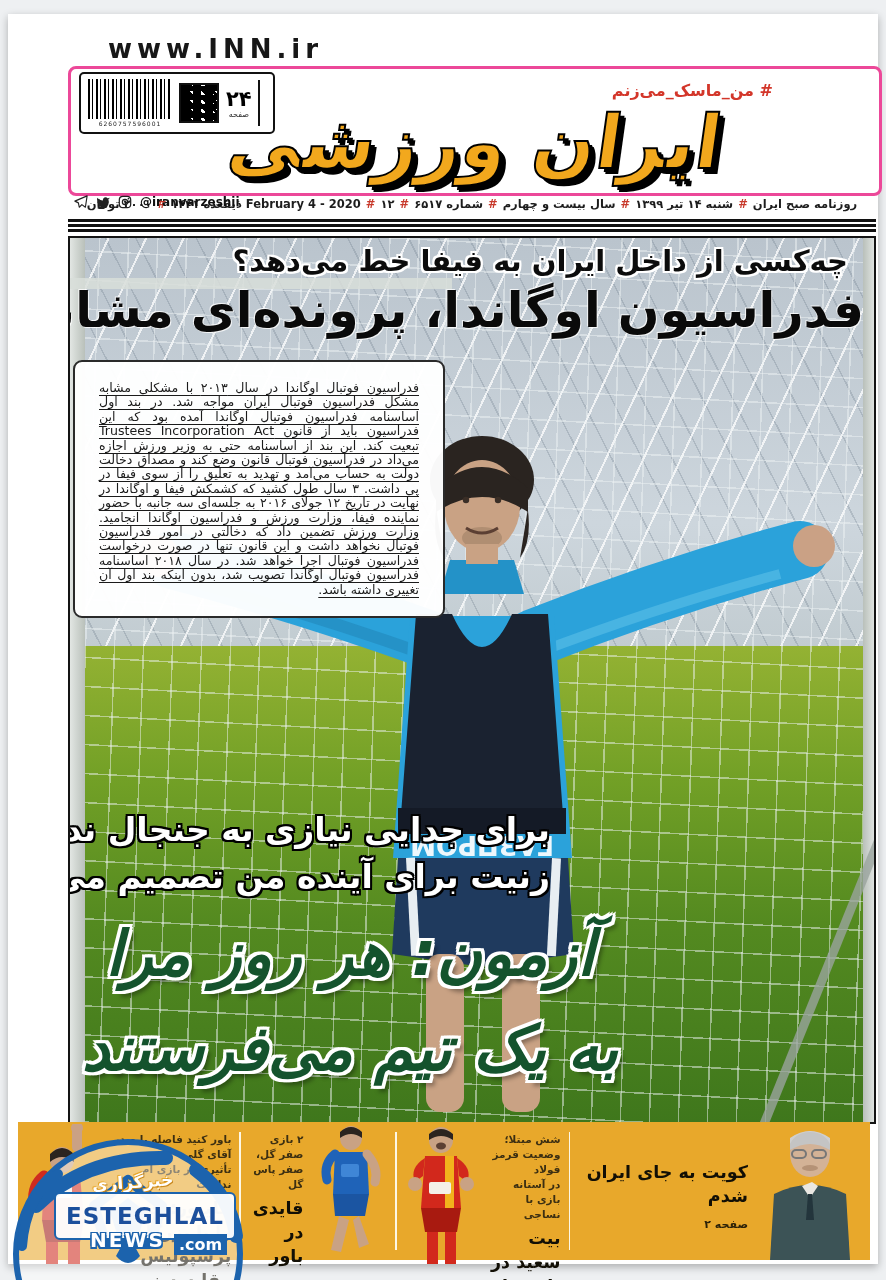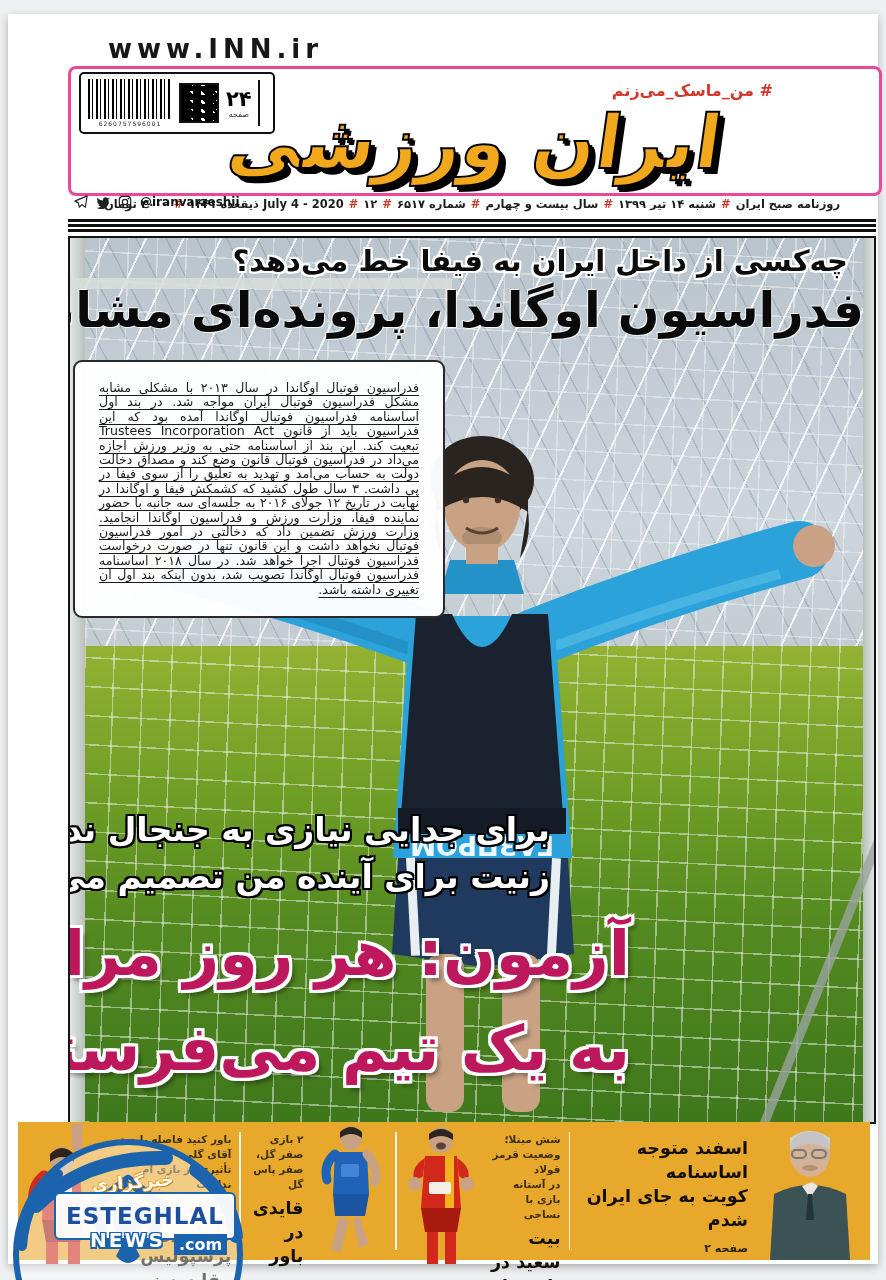--- a/index.html
+++ b/index.html
@@ -61,23 +61,23 @@
     text-shadow:-2px -2px 0 #fff,2px -2px 0 #fff,-2px 2px 0 #fff,2px 2px 0 #fff,0 -2px 0 #fff,0 2px 0 #fff,-2px 0 0 #fff,2px 0 0 #fff;}
   .mainhead{position:absolute;right:10px;top:44px;direction:rtl;font-size:49px;font-weight:900;color:#0a0a0a;white-space:nowrap;
     text-shadow:-1px -1px 0 rgba(255,255,255,.8),1px 1px 0 rgba(255,255,255,.8);}
   .articlebox{position:absolute;left:3px;top:122px;width:372px;box-sizing:border-box;background:rgba(255,255,255,.97);
     border:2px solid #2a2a2a;border-radius:9px;padding:7px 12px;}
   .articlebox p{margin:12px;direction:rtl;text-align:justify;font-size:12.6px;line-height:14.4px;color:#1b1b1b;
     text-decoration:underline;text-underline-offset:2.5px;text-decoration-thickness:.8px;}
   .quote{position:absolute;left:6px;top:568px;width:474px;text-align:center;direction:rtl;font-size:33px;
     font-weight:900;color:#fff;line-height:47px;white-space:nowrap;
     text-shadow:-2px -2px 0 #000,2px -2px 0 #000,-2px 2px 0 #000,2px 2px 0 #000,0 -2px 0 #000,0 2px 0 #000,-2px 0 0 #000,2px 0 0 #000;}
-  .bluehead{position:absolute;left:0px;top:668px;width:560px;text-align:right;direction:rtl;font-weight:900;
-    color:#be185d;font-size:62px;line-height:95px;white-space:nowrap;
-    text-shadow:-3px -3px 0 #fff,3px -3px 0 #fff,-3px 3px 0 #fff,3px 3px 0 #fff,0 -3px 0 #fff,0 3px 0 #fff,-3px 0 0 #fff,3px 0 0 #fff,5px 6px 4px rgba(0,0,0,.35);}
+  .bluehead{position:absolute;left:0px;top:668px;width:560px;text-align:center;direction:rtl;font-weight:900;
+    color:#14532d;font-size:62px;line-height:95px;white-space:nowrap;
+    text-shadow:-3px -3px 0 #fff,3px -3px 0 #fff,-3px 3px 0 #fff,3px 3px 0 #fff,0 -3px 0 #fff,0 3px 0 #fff,-3px 0 0 #fff,3px 0 0 #fff,5px 6px 4px rgba(0,0,0,.35);font-style:italic;}
   
   .strip{position:absolute;left:10px;top:1108px;width:852px;height:138px;background:#e8a82b;display:flex;direction:ltr;}
   .vdiv{width:2px;background:rgba(255,255,250,.9);margin:10px 0;}
   .fart{display:flex;direction:rtl;align-items:flex-start;box-sizing:border-box;padding:10px 8px 6px 4px;gap:6px;}
   .ftxt{display:flex;flex-direction:column;align-items:flex-start;}
   .fkick{font-size:10.5px;font-weight:bold;color:#3c2f12;line-height:15px;}
   .fhead{font-size:17.5px;font-weight:900;color:#120f05;line-height:24px;margin-top:4px;}
   .fpage{font-size:11px;font-weight:bold;color:#2c2208;margin-top:10px;}
   .fphoto{flex:0 0 auto;margin-top:-8px;}
   .a1{flex:1 1 auto;} .a2{width:190px;} .a3{width:171px;} .a4{width:246px;}
@@ -110,21 +110,21 @@
       <div class="pages">
         <div class="num">۲۴</div>
         <div class="word">صفحه</div>
       </div>
     </div>
     <div class="hashtag"># من_ماسک_می‌زنم</div>
     <div class="logo">ایران ورزشی</div>
   </div>
 
   <div class="dateline">
-      <span><span>روزنامه صبح ایران</span><span class="dl-hash">#</span><span>شنبه ۱۴ تیر ۱۳۹۹</span><span class="dl-hash">#</span><span>سال بیست و چهارم</span><span class="dl-hash">#</span><span>شماره ۶۵۱۷</span><span class="dl-hash">#</span><span>July 4 - 2020</span><span class="dl-hash">#</span><span>۱۲ ذیقعده ۱۴۴۱</span><span class="dl-hash">#</span><span>۲۰۰۰ تومان</span></span>
+      <span><span>روزنامه صبح ایران</span><span class="dl-hash">#</span><span>شنبه ۱۴ تیر ۱۳۹۹</span><span class="dl-hash">#</span><span>سال بیست و چهارم</span><span class="dl-hash">#</span><span>شماره ۶۵۱۷</span><span class="dl-hash">#</span><span>February 4 - 2020</span><span class="dl-hash">#</span><span>۱۲ ذیقعده ۱۴۴۱</span><span class="dl-hash">#</span><span>۲۰۰۰ تومان</span></span>
     </div>
   <div class="social">
     <span>
         <svg width="14" height="14" viewBox="0 0 16 16">
           <path d="M15 1 1 7l4 2 1 5 3-3 4 3z" fill="none" stroke="#222" stroke-width="1.3" stroke-linejoin="round"></path>
         </svg>
       </span>
     <span>
         <svg width="14" height="14" viewBox="0 0 16 16">
           <path d="M15 3c-.6.4-1.2.6-1.8.7A3 3 0 0 0 8 6.3C5.5 6.2 3.2 5 1.7 3.1c-.9 1.6-.4 3.5 1 4.5-.5 0-1-.1-1.4-.4 0 1.7 1.2 3.1 2.8 3.5-.5.1-1 .2-1.5.1.4 1.4 1.7 2.4 3.2 2.4A6 6 0 0 1 1 14.6 8.5 8.5 0 0 0 14.1 5c.6-.4 1.1-1 1.5-1.6z" fill="#222"></path>
@@ -293,21 +293,21 @@
         <path d="M36 20 Q42 8 56 8 Q70 8 76 20 L76 26 Q56 14 36 26 Z" fill="#c4c4c4"></path>
         <rect x="38" y="26" width="14" height="8" rx="4" fill="none" stroke="#777" stroke-width="2"></rect>
         <rect x="58" y="26" width="14" height="8" rx="4" fill="none" stroke="#777" stroke-width="2"></rect>
         <ellipse cx="56" cy="44" rx="8" ry="3" fill="#b59276"></ellipse>
         <path d="M20 70 Q56 52 92 70 L96 136 L16 136 Z" fill="#3c5356"></path>
         <path d="M48 62 L56 74 L64 62 L58 58 Z" fill="#e9e7e2"></path>
         <path d="M54 70 L58 70 L60 96 L52 96 Z" fill="#23353c"></path>
       </svg>
       <div class="ftxt">
         <div class="fhead">
-          <span>اسفند متوجه اساسنامه</span><br><span>کویت به جای ایران شدم</span>
+          <br><span>کویت به جای ایران شدم</span>
         </div>
         <div class="fpage">صفحه ۲</div>
       </div>
     </div>
   </div>
 </div>
 
 <div class="wm">
   <svg width="250" height="144" viewBox="0 0 250 144">
     <circle cx="122" cy="118" r="112" fill="rgba(255,255,255,0.42)" stroke="#1c63ad" stroke-width="6"></circle>

